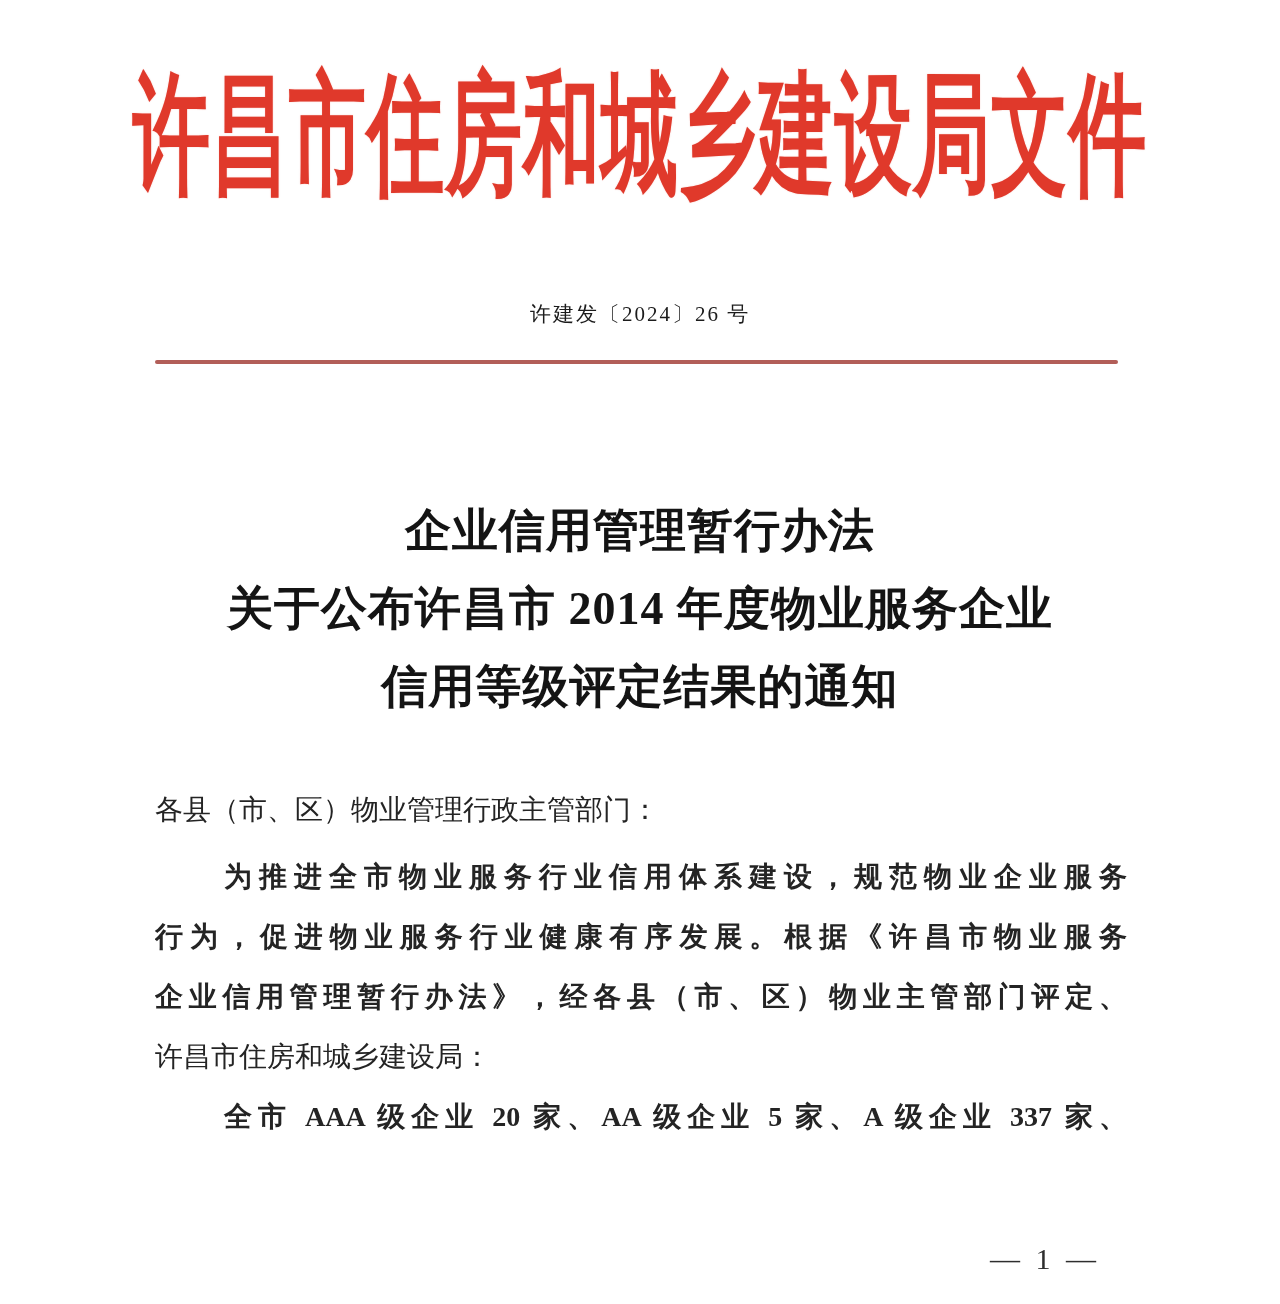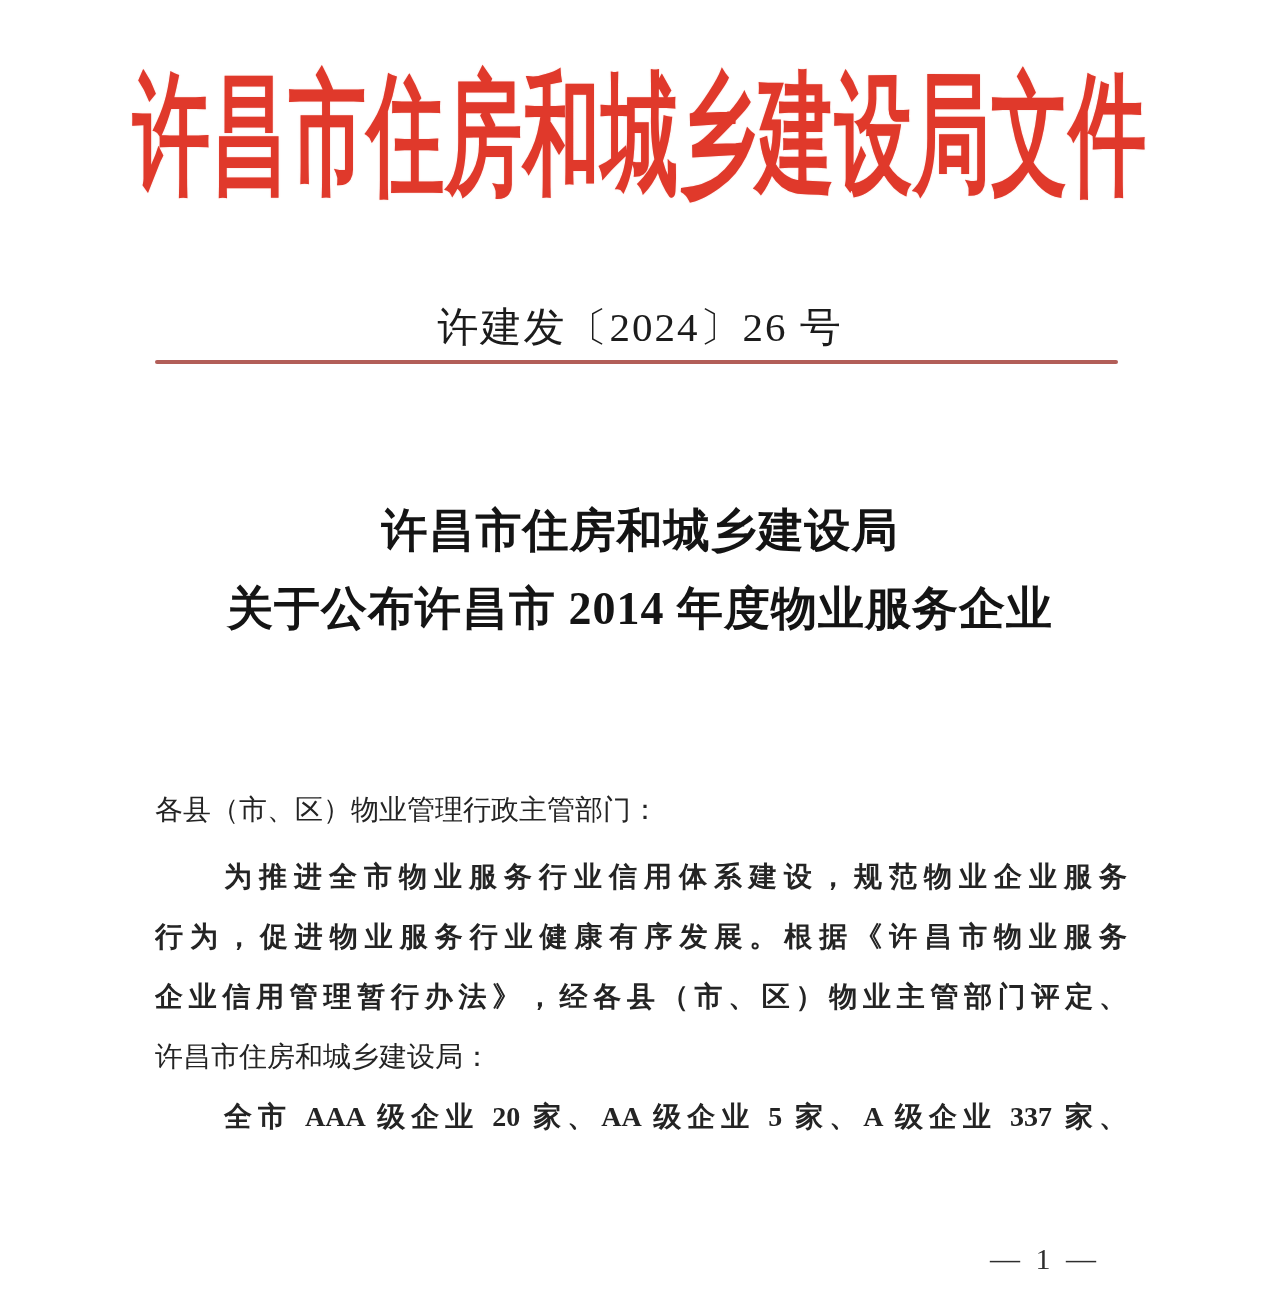--- a/index.html
+++ b/index.html
@@ -43,21 +43,21 @@
     transform-origin: 50% 50%;
     text-shadow: 0 0 1px rgba(224, 57, 43, 0.35);
   }
 
   
   .doc-number {
     position: absolute;
     left: 0; right: 0;
     top: 300px;
     text-align: center;
-    font-size: 41px;
+    font-size: 21px;
     color: #1c1c1c;
     letter-spacing: 2px;
     font-family: Liberation Serif, serif;
   }
 
   
   .red-rule {
     position: absolute;
     left: 155px;
     width: 963px;
@@ -132,22 +132,23 @@
 
   <div class="red-header">
     <span class="stretch">许昌市住房和城乡建设局文件</span>
   </div>
 
   <div class="doc-number">许建发〔2024〕26 号</div>
 
   <div class="red-rule"></div>
 
   <div class="title-block">
-    <div class="t-line">许昌市住房和城乡建设局</div>
+    <div class="t-line">企业信用管理暂行办法</div>
     <div class="t-line">关于公布许昌市 2014 年度物业服务企业</div>
+    <div class="t-line">信用等级评定结果的通知</div>
   </div>
 
   <div class="body-block">
     <div class="b-line">各县（市、区）物业管理行政主管部门：</div>
     <div class="b-line jfull indent first-para">为推进全市物业服务行业信用体系建设，规范物业企业服务</div>
     <div class="b-line jfull">行为，促进物业服务行业健康有序发展。根据《许昌市物业服务</div>
     <div class="b-line jfull">企业信用管理暂行办法》，经各县（市、区）物业主管部门评定、</div>
     <div class="b-line">许昌市住房和城乡建设局：</div>
     <div class="b-line jfull indent">全市 AAA 级企业 20 家、AA 级企业 5 家、A 级企业 337 家、</div>
   </div>

